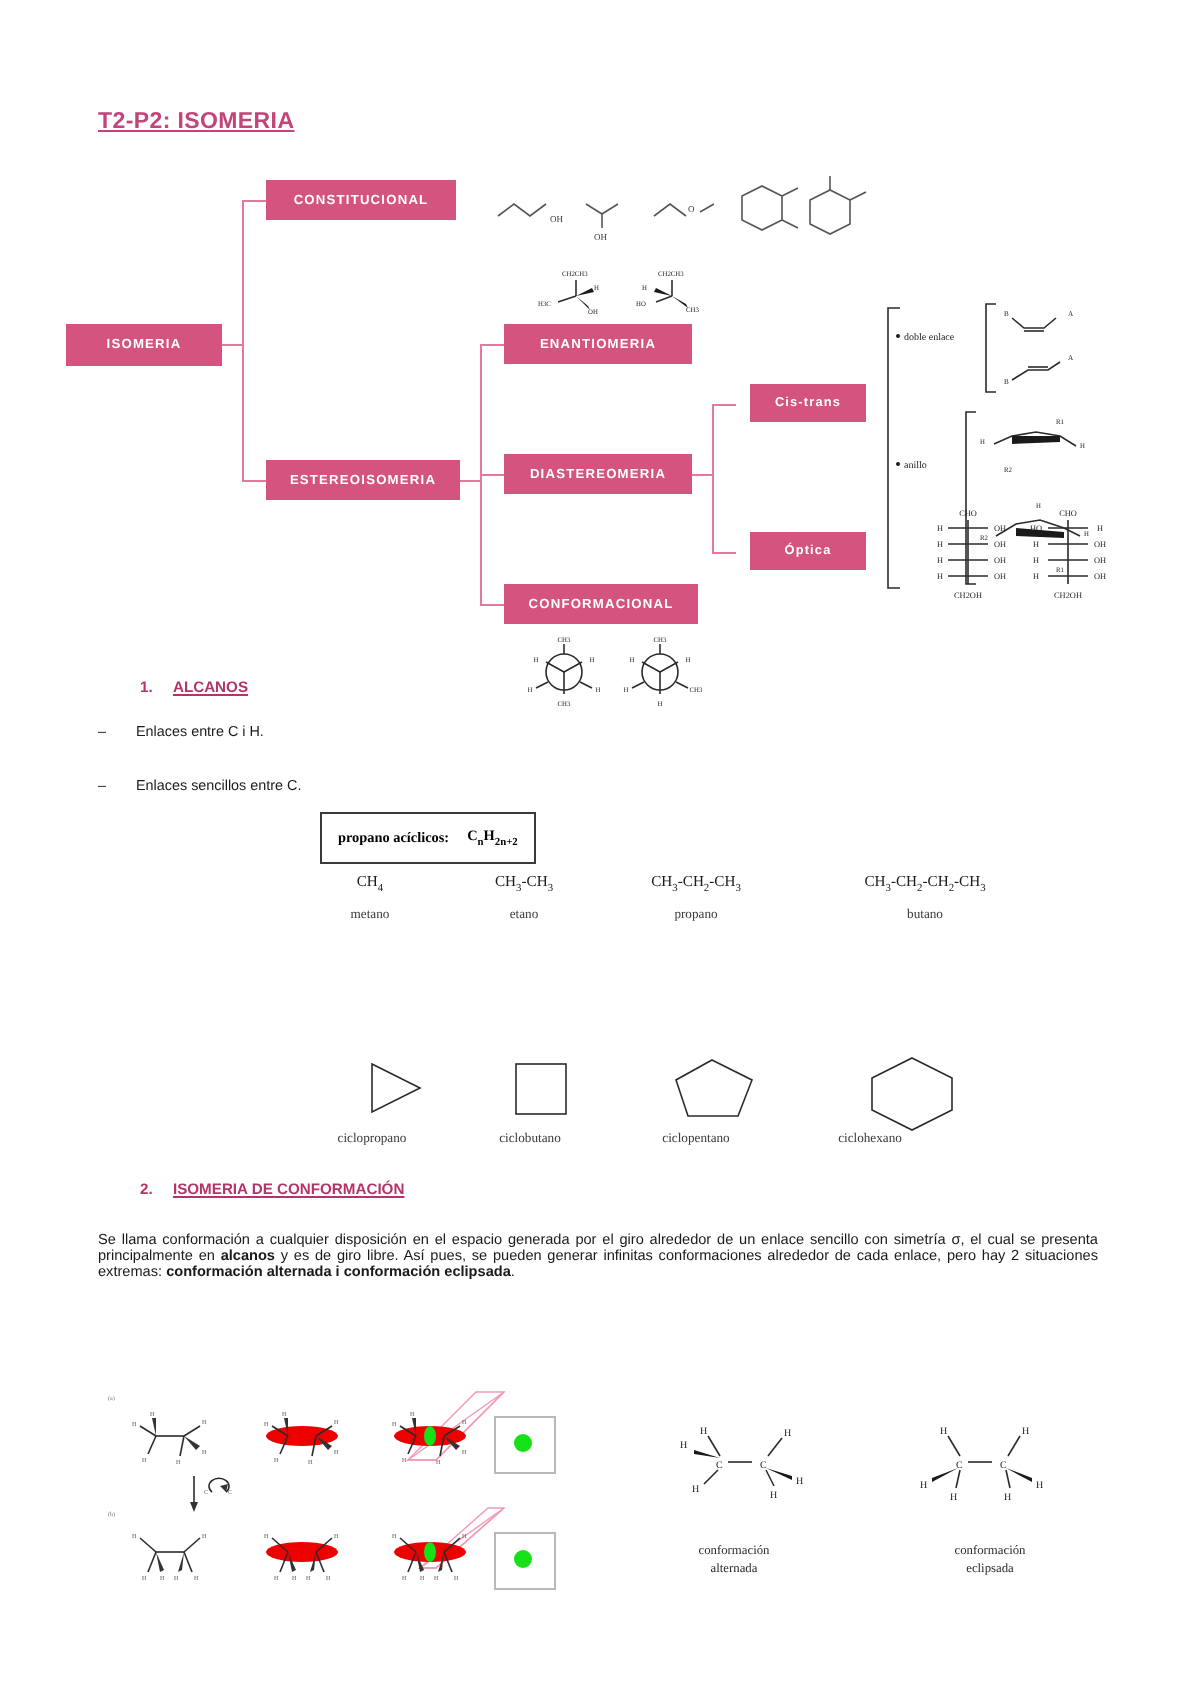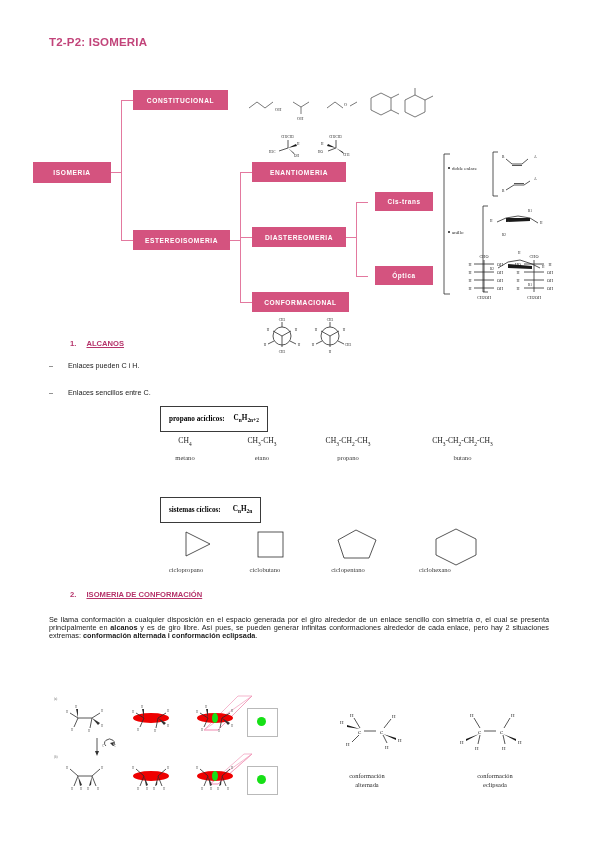--- a/index.html
+++ b/index.html
@@ -1,21 +1,21 @@
 <!DOCTYPE html>
 <html><head>
 <meta charset="utf-8">
 <style>
   html,body{margin:0;padding:0;background:#f0f0f0;}
   body{font-family:"Liberation Sans",sans-serif;}
   .page{position:relative;width:599px;height:848px;background:#ffffff;overflow:hidden;}
 
   
-  .title{position:absolute;left:49px;top:36px;font-size:11.5px;font-weight:bold;
-         color:#c2447a;letter-spacing:.2px;}
+  .title{position:absolute;left:49px;top:55px;font-size:11.5px;font-weight:bold;
+         color:#c2447a;text-decoration:underline;letter-spacing:.2px;}
 
   
   .nbox{position:absolute;background:#d4537f;color:#fff;font-size:6.6px;font-weight:bold;
         letter-spacing:.6px;display:flex;align-items:center;justify-content:center;text-align:center;}
   .nbox.small{font-size:6.4px;}
 
   
   .ln{position:absolute;background:#e3799f;}
   .lnh{height:1px;}
   .lnv{width:1px;}
@@ -264,21 +264,21 @@
       </g>
     </svg>
   </div>
 
   <div class="h2" style="left:70px;top:339px;">
     <span class="num">1.</span>
     <span class="txt" style="margin-left:8px;">ALCANOS</span>
   </div>
 
   <div class="bullet" style="left:49px;top:361px;">
-    <span style="display:inline-block;width:19px;">–</span><span>Enlaces pueden C i H.</span>
+    <span style="display:inline-block;width:19px;">–</span><span>Enlaces entre C i H.</span>
   </div>
   <div class="bullet" style="left:49px;top:388px;">
     <span style="display:inline-block;width:19px;">–</span><span>Enlaces sencillos entre C.</span>
   </div>
 
   <div class="frame" style="left:160px;top:406px;height:18px;">
     <span>propano acíclicos:</span>
     <span style="margin-left:9px;">
       <span>C</span><sub style="font-size:5.4px;">n</sub><span>H</span><sub style="font-size:5.4px;">2n+2</sub>
     </span>
@@ -289,26 +289,20 @@
 
   <div class="flabel" style="left:222px;top:436px;width:80px;">CH<sub style="font-size:5.4px;">3</sub>-CH<sub style="font-size:5.4px;">3</sub></div>
   <div class="fname" style="left:222px;top:454px;width:80px;">etano</div>
 
   <div class="flabel" style="left:300px;top:436px;width:96px;">CH<sub style="font-size:5.4px;">3</sub>-CH<sub style="font-size:5.4px;">2</sub>-CH<sub style="font-size:5.4px;">3</sub></div>
   <div class="fname" style="left:300px;top:454px;width:96px;">propano</div>
 
   <div class="flabel" style="left:400px;top:436px;width:125px;">CH<sub style="font-size:5.4px;">3</sub>-CH<sub style="font-size:5.4px;">2</sub>-CH<sub style="font-size:5.4px;">2</sub>-CH<sub style="font-size:5.4px;">3</sub></div>
   <div class="fname" style="left:400px;top:454px;width:125px;">butano</div>
 
-  <div class="frame" style="left:160px;top:497px;height:18px;">
-    <span>sistemas cíclicos:</span>
-    <span style="margin-left:12px;">
-      <span>C</span><sub style="font-size:5.4px;">n</sub><span>H</span><sub style="font-size:5.4px;">2n</sub>
-    </span>
-  </div>
 
   <div class="chem" style="left:160px;top:522px;">
     <svg width="370" height="45" viewBox="0 0 370 45">
       <polygon class="stkb" points="26,10 50,22 26,34"></polygon>
       <rect class="stkb" x="98" y="10" width="25" height="25"></rect>
       <polygon class="stkb" points="196,8 216,18 209,36 184,36 178,18"></polygon>
       <polygon class="stkb" points="296,7 316,17 316,33 296,43 276,33 276,17"></polygon>
     </svg>
   </div>
 

